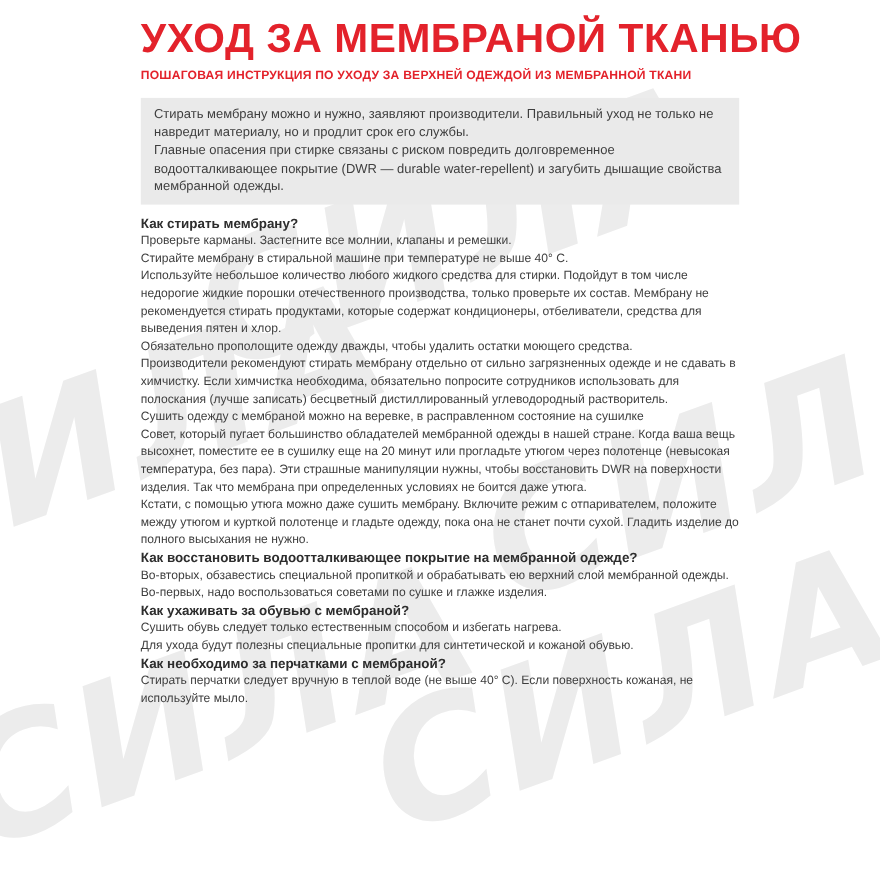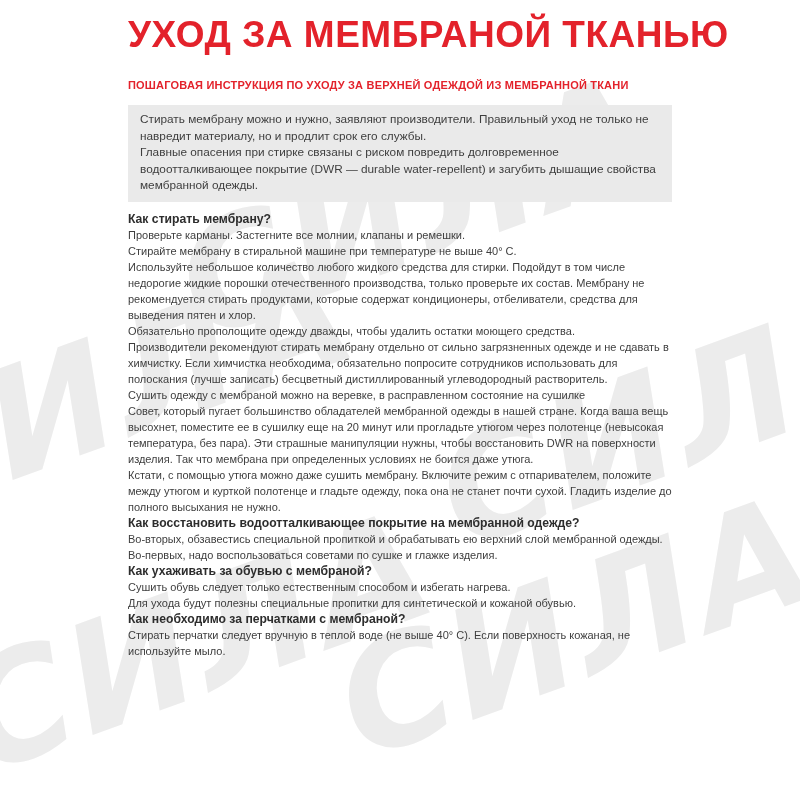--- a/index.html
+++ b/index.html
@@ -47,21 +47,21 @@
     z-index:1;
     left:128px;top:14px;
     width:544px;
   }
   .title{
     font-size:37px;
     font-weight:bold;
     letter-spacing:0.5px;
     text-align:center;
     color:var(--accent);
-    margin-bottom:23px;
+    margin-bottom:7px;
     white-space:nowrap;
   }
   .subtitle{
     font-size:11px;
     font-weight:bold;
     letter-spacing:0.2px;
     text-align:left;
     color:var(--accent);
     margin-bottom:14px;
     white-space:nowrap;

